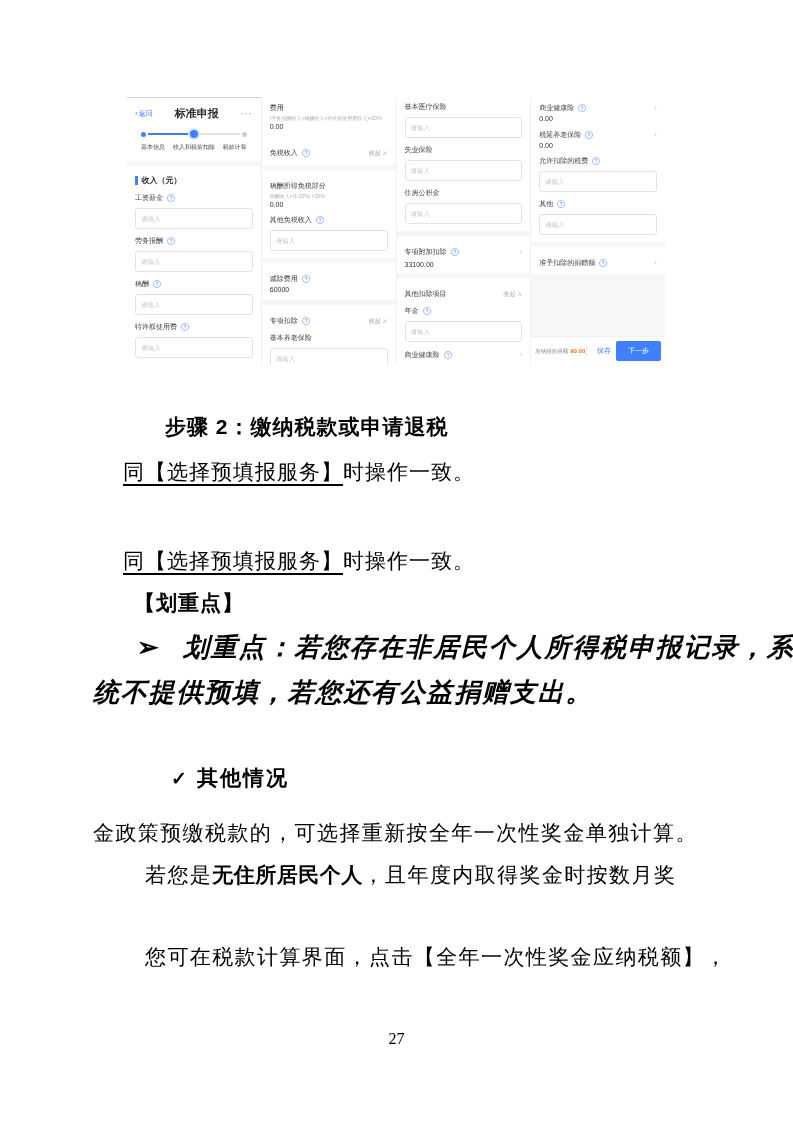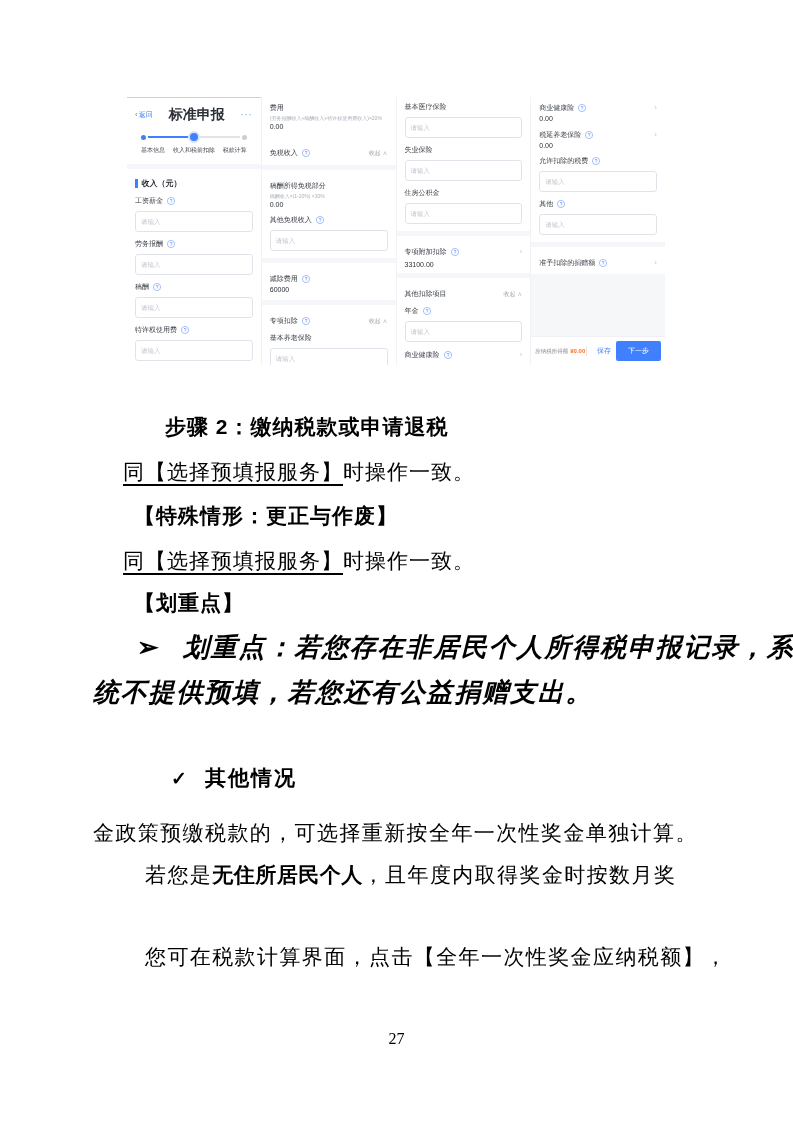--- a/index.html
+++ b/index.html
@@ -8,21 +8,21 @@
 
   
   .appshot{position:absolute;left:127px;top:97px;width:538px;height:268px;display:flex;
            background:#fff;font-family:"Liberation Sans",sans-serif;color:#3a3f47;}
   .col{flex:1 1 0;overflow:hidden;padding:0 8px;box-sizing:border-box;display:flex;flex-direction:column;}
   .col + .col{border-left:1px solid #f1f2f5;}
   .col1{border-top:1px solid #cfd2d7;padding-top:4px;}
   .appheader{display:flex;align-items:center;justify-content:space-between;padding:4px 0 6px;}
   .back{color:#4080ff;font-size:7px;cursor:pointer;}
   .backicon{font-size:8px;margin-right:1px;}
-  .apptitle{font-size:14px;color:#2b2f36;font-weight:600;}
+  .apptitle{font-size:11px;color:#2b2f36;font-weight:600;}
   .more{color:#9bb4ef;font-size:9px;letter-spacing:1px;font-weight:700;}
   .stepper{padding:2px 6px 4px;}
   .dots{display:flex;align-items:center;height:10px;}
   .dot{border-radius:50%;flex:0 0 auto;}
   .dot.sm{width:5px;height:5px;}
   .dot.lg{width:8px;height:8px;box-shadow:0 0 0 2px rgba(64,128,255,.22);}
   .dot.blue{background:#4080ff;}
   .dot.gray{background:#c9cdd4;}
   .seg{flex:1 1 auto;height:2px;margin:0 2px;}
   .seg.blue{background:#4080ff;}
@@ -47,21 +47,21 @@
   .filler{flex:1 1 auto;background:#f6f7f9;margin:4px -8px 0;}
   .appfooter{display:flex;align-items:center;margin:0 -8px;padding:4px 4px;border-top:1px solid #eef0f3;flex:0 0 auto;}
   .taxlabel{font-size:5.5px;color:#84878e;}
   .taxval{font-size:6px;color:#ff6e1e;font-weight:700;margin-left:2px;}
   .vline{width:1px;height:10px;background:#e3e6ec;margin:0 5px 0 auto;}
   .savebtn{color:#4080ff;font-size:7px;margin:0 5px;cursor:pointer;}
   .nextbtn{background:#4080ff;color:#fff;font-size:7px;padding:5px 12px;border-radius:2px;cursor:pointer;}
 
   
   .abs{position:absolute;white-space:nowrap;}
-  .h-sans{font-family:"Liberation Sans",sans-serif;font-weight:700;font-size:21px;letter-spacing:1px;color:#000;}
+  .h-sans{font-family:"Liberation Sans",sans-serif;font-weight:700;font-size:21px;letter-spacing:1px;color:#000;text-align:center;}
   .body-serif{font-size:21px;letter-spacing:1px;color:#000;}
   .u{text-decoration:underline;text-underline-offset:5px;}
   .kai{font-style:italic;font-weight:700;font-size:26px;letter-spacing:1.8px;}
   .bullet{display:inline-block;width:46px;font-style:normal;}
   .checkmark{display:inline-block;width:34px;font-size:19px;}
   .pline{height:42px;line-height:42px;}
   .indent{padding-left:52px;}
   .b-sans{font-family:"Liberation Sans",sans-serif;font-weight:700;letter-spacing:0.5px;}
   .pagenum{position:absolute;left:0;right:0;top:1030px;text-align:center;font-size:16px;color:#000;}
 </style>
@@ -286,34 +286,33 @@
       </div>
     </div>
   </div>
 
   <div class="abs h-sans" style="left:165px;top:413px;">步骤 2：缴纳税款或申请退税</div>
 
   <div class="abs body-serif" style="left:123px;top:458px;">
     <span class="u">同【选择预填报服务】</span><span>时操作一致。</span>
   </div>
 
-  <div class="abs h-sans" style="left:134px;top:502px;">【特殊情形：更正与作废】</div>
 
   <div class="abs body-serif" style="left:123px;top:547px;">
     <span class="u">同【选择预填报服务】</span><span>时操作一致。</span>
   </div>
 
   <div class="abs h-sans" style="left:134px;top:589px;">【划重点】</div>
 
   <div class="abs kai" style="left:137px;top:630px;">
     <span class="bullet">➢</span><span>划重点：若您存在非居民个人所得税申报记录，系</span>
   </div>
   <div class="abs kai" style="left:93px;top:675px;">统不提供预填，若您还有公益捐赠支出。</div>
 
-  <div class="abs h-sans" style="left:163px;top:764px;letter-spacing:2px;margin-left:8px;">
+  <div class="abs h-sans" style="left:163px;top:764px;letter-spacing:2px;">
     <span class="checkmark">✓</span><span>其他情况</span>
   </div>
 
   <div class="abs body-serif" style="left:93px;top:812px;letter-spacing:1.4px;">
     <div class="pline">金政策预缴税款的，可选择重新按全年一次性奖金单独计算。</div>
     <div class="pline indent">
       <span>若您是</span><span class="b-sans">无住所居民个人</span><span>，且年度内取得奖金时按数月奖</span>
     </div>
   </div>
 

